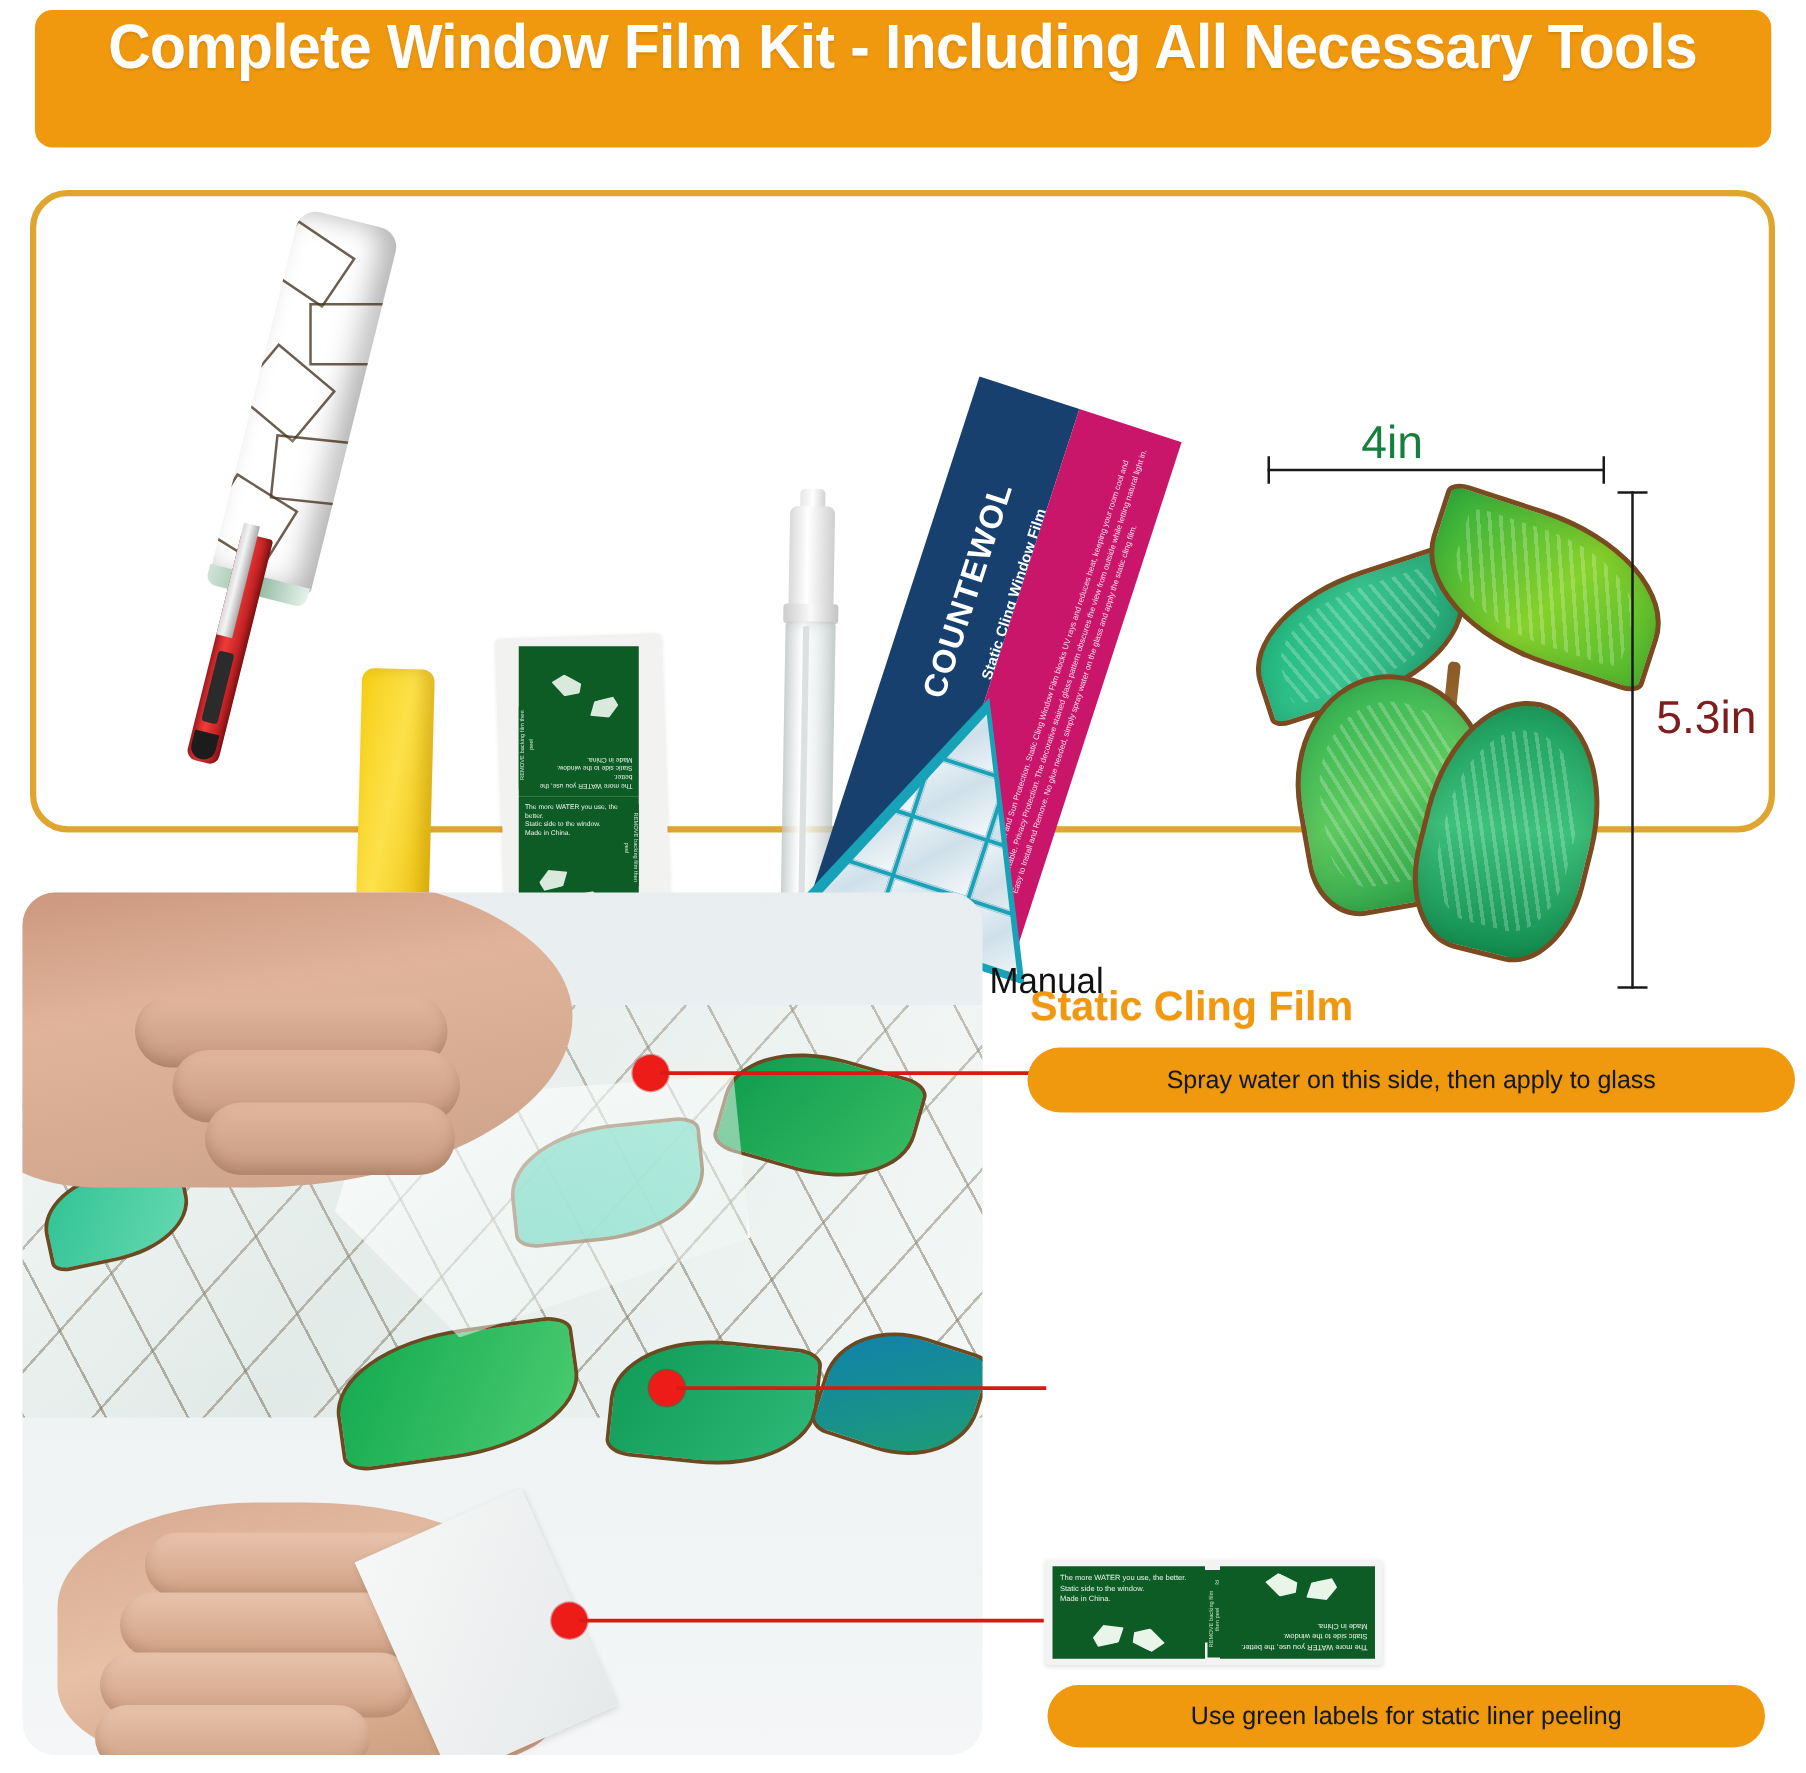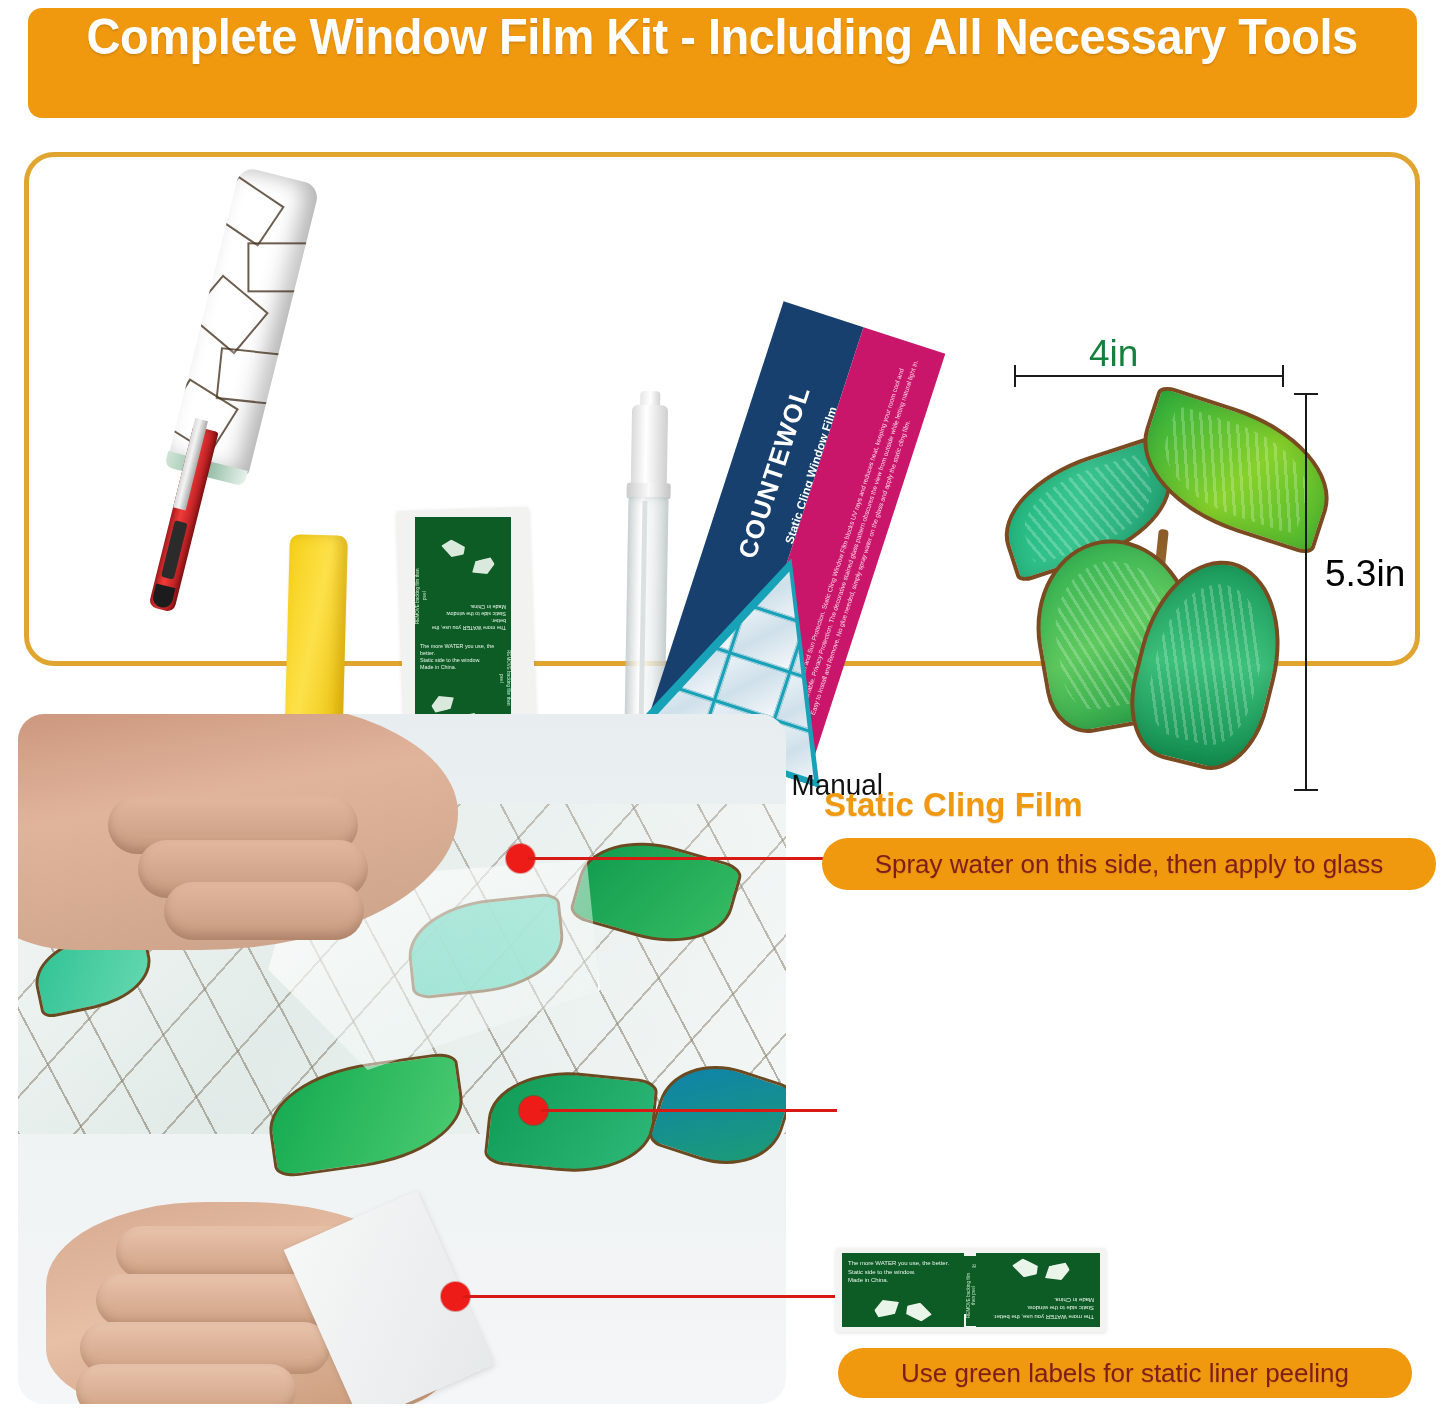--- a/index.html
+++ b/index.html
@@ -223,21 +223,21 @@
   .dim-h::before{left:0;}
   .dim-h::after{right:0;}
   .dim-h-label{
     position:absolute;left:1060px;top:176px;font-size:37px;color:#15803d;
   }
   .dim-v{position:absolute;left:1276px;top:236px;width:2px;height:398px;background:#1a1a1a;}
   .dim-v::before,.dim-v::after{content:"";position:absolute;left:-11px;width:24px;height:2px;background:#1a1a1a;}
   .dim-v::before{top:0;}
   .dim-v::after{bottom:0;}
   .dim-v-label{
-    position:absolute;left:1296px;top:396px;font-size:37px;color:#000000;
+    position:absolute;left:1296px;top:396px;font-size:37px;color:#7f1d1d;
   }
 
   
   .kit-captions{
     position:absolute;left:38px;top:612px;width:820px;
     display:flex;align-items:baseline;
   }
   .kit-captions span{
     font-size:29px;color:#111;transform:scaleX(0.96);white-space:nowrap;
   }
@@ -308,21 +308,21 @@
     background:#EE1C18;box-shadow:0 0 0 1px rgba(180,0,0,.35);
   }
   .lead{position:absolute;height:3px;background:#D71A14;}
 
   .co-title{
     position:absolute;font-size:33px;font-weight:bold;color:#F0990F;
     white-space:nowrap;text-shadow:0 1px 1px rgba(150,90,0,.2);
   }
   .pill{
     position:absolute;background:#F0990F;border-radius:34px;
-    color:#7f1d1d;font-size:26px;
+    color:#0f172a;font-size:20px;
     display:flex;align-items:center;justify-content:center;
     padding:0 22px;box-sizing:border-box;white-space:nowrap;
     text-shadow:0 1px 1px rgba(150,90,0,.25);
   }
 
   
   .glabel-art{
     position:absolute;left:836px;top:1248px;width:270px;height:84px;
     background:#f3f3f1;border-radius:3px;box-shadow:0 1px 4px rgba(0,0,0,.12);
   }

